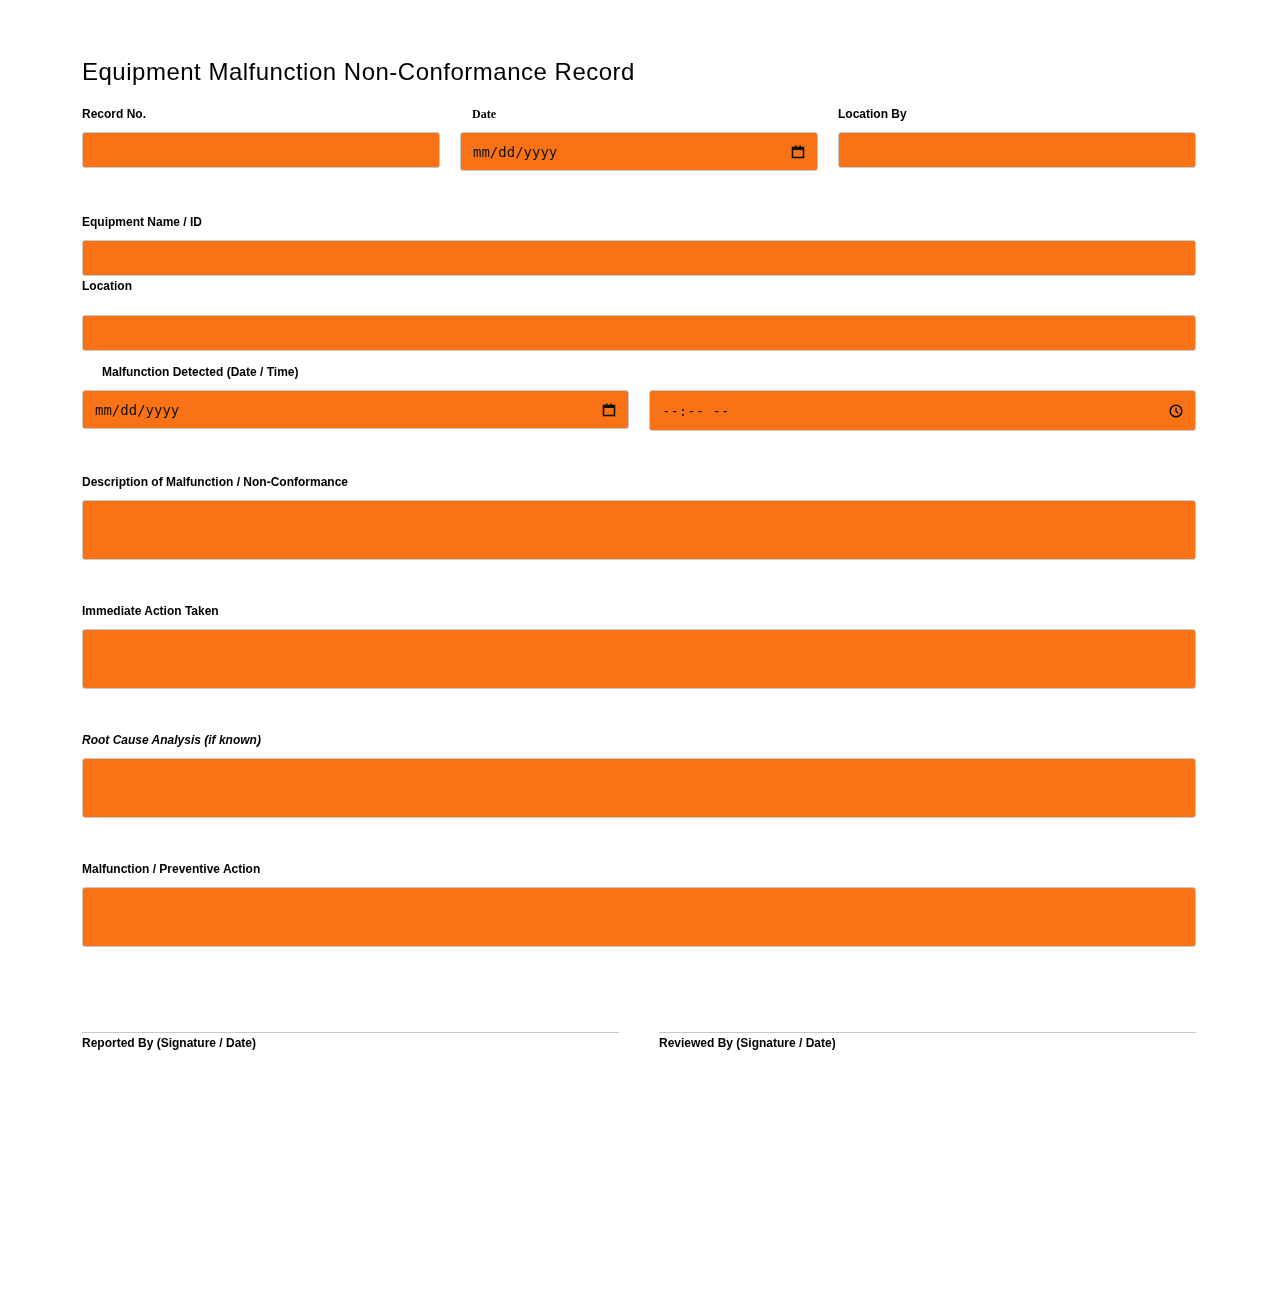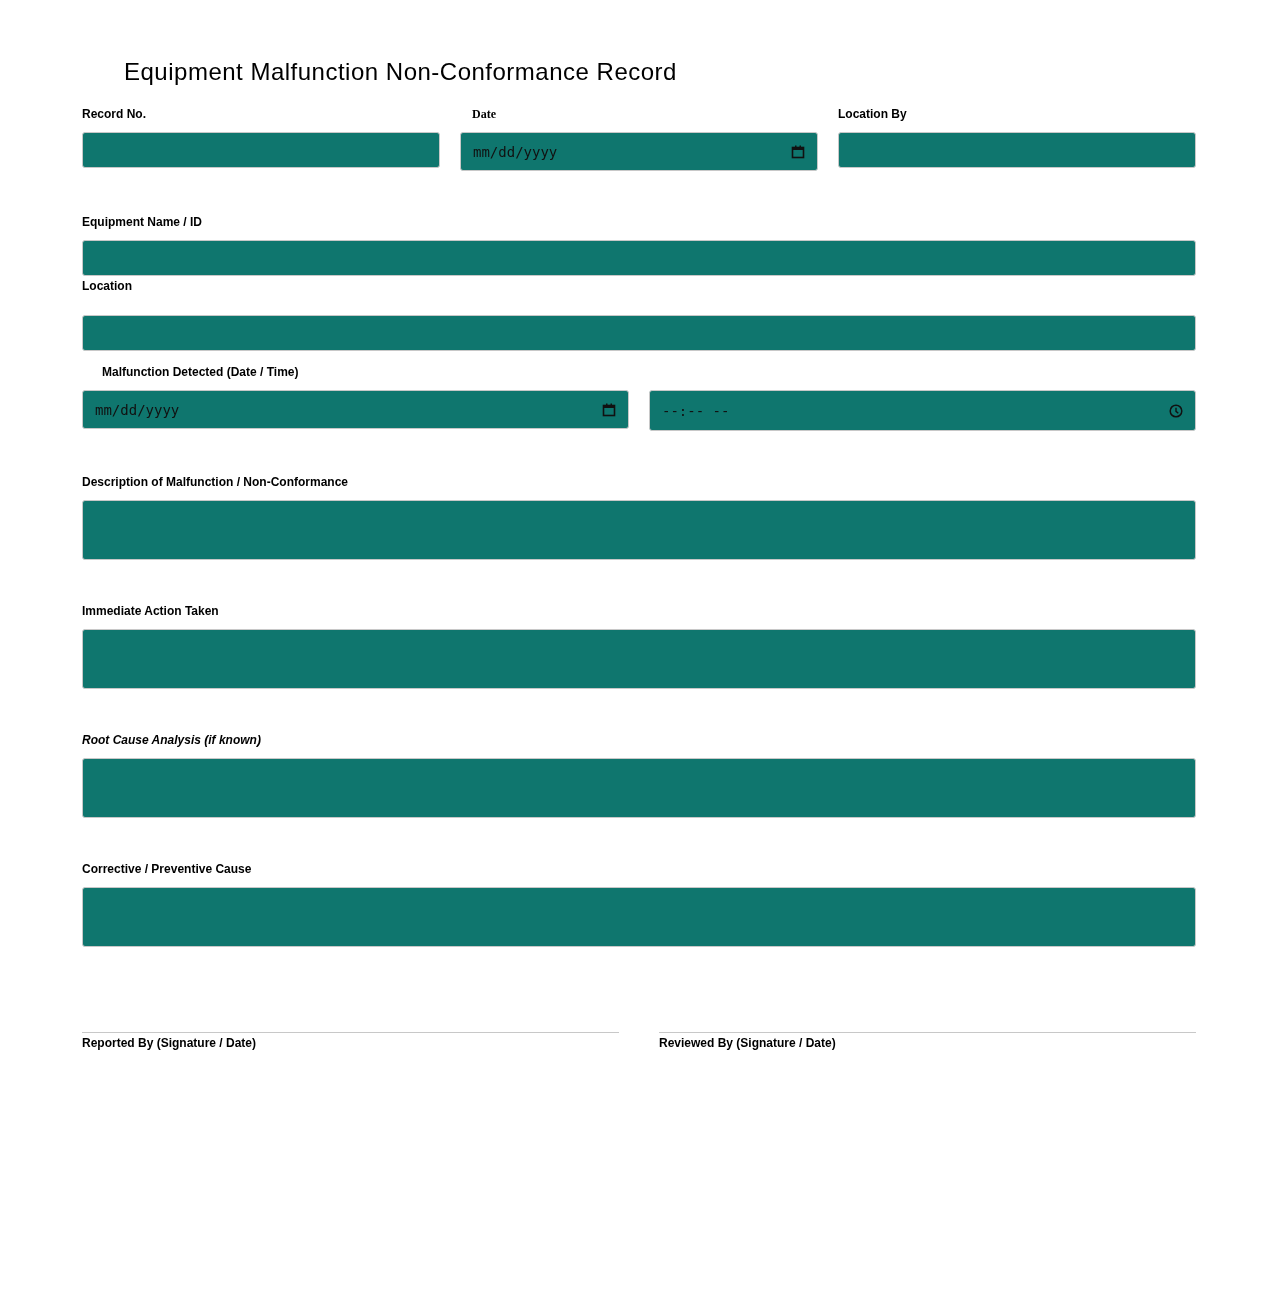--- a/index.html
+++ b/index.html
@@ -1,20 +1,20 @@
 <!DOCTYPE html>
 <html><head>
 <meta charset="utf-8">
 <style>
   html, body { margin:0; padding:0; background:#ffffff; }
   body { width:1278px; height:1300px; position:relative; font-family:"Liberation Sans", sans-serif; color:#000; }
   .page { position:absolute; left:82px; top:0; width:1114px; }
-  .title { position:absolute; top:58px; left:0; font-size:24px; font-weight:normal; letter-spacing:0.5px; white-space:nowrap;margin-left:42px; }
+  .title { position:absolute; top:58px; left:0; font-size:24px; font-weight:normal; letter-spacing:0.5px; white-space:nowrap; }
   .label { position:absolute; font-size:12px; font-weight:bold; white-space:nowrap; }
-  .field { position:absolute; box-sizing:border-box; border:1px solid #c8c8c8; border-radius:3px; background:#0f766e; }
+  .field { position:absolute; box-sizing:border-box; border:1px solid #c8c8c8; border-radius:3px; background:#f97316; }
   .mono { font-family:"DejaVu Sans Mono", monospace; font-size:14px; position:absolute; top:50%; transform:translateY(-50%); left:12px; color:#111; }
   .icon { position:absolute; top:50%; transform:translateY(-50%); right:12px; width:14px; height:14px; }
   .sigline { position:absolute; border-top:1px solid #c8c8c8; height:0; }
 </style>
 </head>
 <body>
 
 <div class="page">
   <div class="title">Equipment Malfunction Non-Conformance Record</div>
 
@@ -61,20 +61,20 @@
 
   <div class="label" style="top:475px;left:0;">Description of Malfunction / Non-Conformance</div>
   <div class="field" style="top:500px;left:0;width:1114px;height:60px;"></div>
 
   <div class="label" style="top:604px;left:0;">Immediate Action Taken</div>
   <div class="field" style="top:629px;left:0;width:1114px;height:60px;"></div>
 
   <div class="label" style="top:733px;left:0;font-style:italic;">Root Cause Analysis (if known)</div>
   <div class="field" style="top:758px;left:0;width:1114px;height:60px;"></div>
 
-  <div class="label" style="top:862px;left:0;">Corrective / Preventive Cause</div>
+  <div class="label" style="top:862px;left:0;">Malfunction / Preventive Action</div>
   <div class="field" style="top:887px;left:0;width:1114px;height:60px;"></div>
 
   <div class="sigline" style="top:1032px;left:0;width:537px;"></div>
   <div class="label" style="top:1036px;left:0;">Reported By (Signature / Date)</div>
   <div class="sigline" style="top:1032px;left:577px;width:537px;"></div>
   <div class="label" style="top:1036px;left:577px;">Reviewed By (Signature / Date)</div>
 </div>
 
 </body></html>

